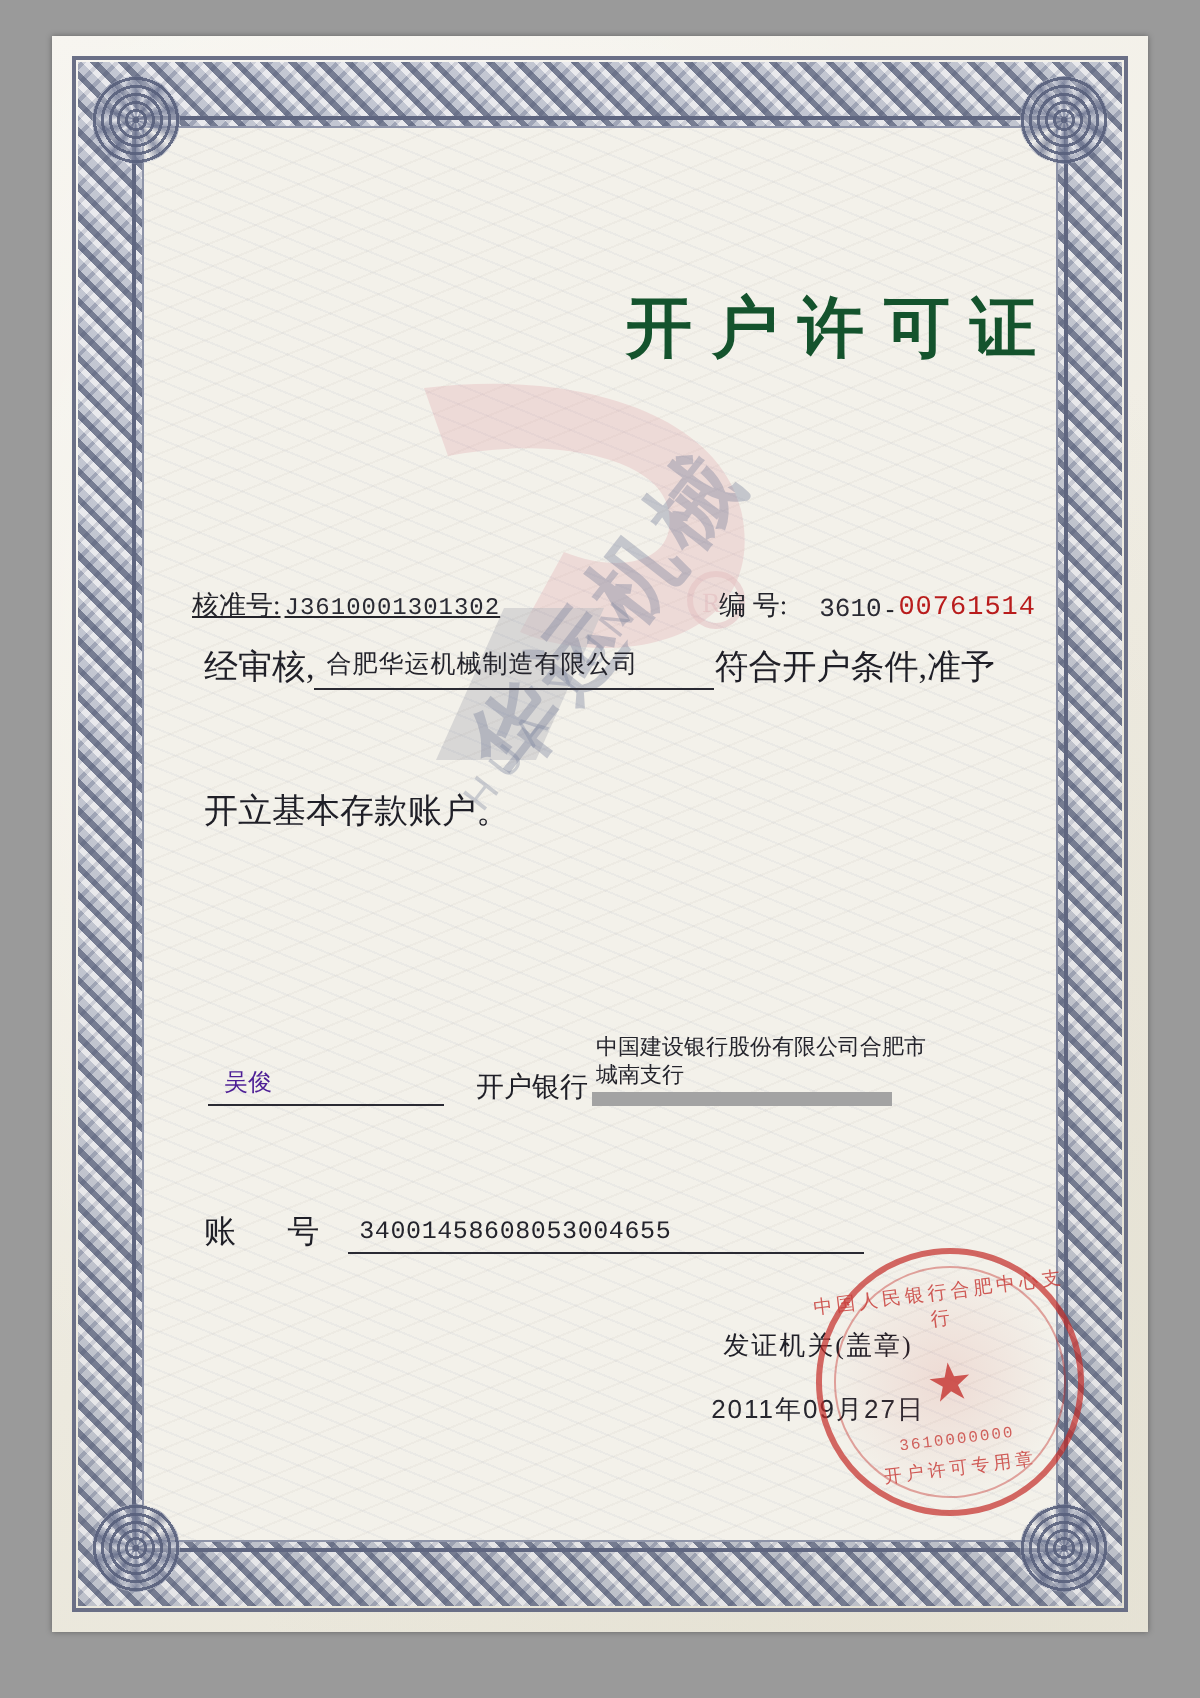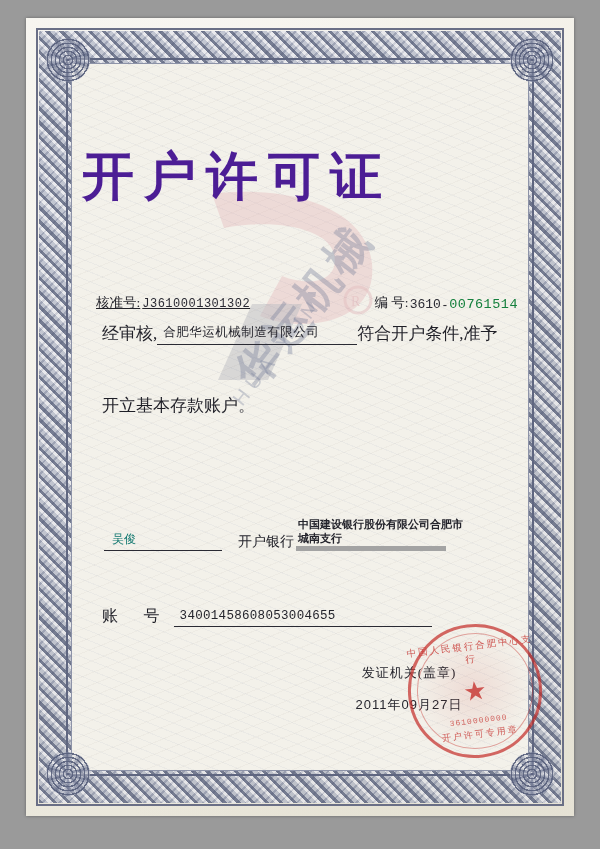--- a/index.html
+++ b/index.html
@@ -175,26 +175,26 @@
     letter-spacing: 6px;
     color: rgba(120,128,155,.34);
     white-space: nowrap;
   }
 
   
   .title {
     position: absolute;
     left: 0; right: 0;
     top: 78px;
-    text-align: left;
-    font-family: "Liberation Serif", serif;
-    font-size: 52px;
+    text-align: right;
+    font-family: "Liberation Serif", serif;
+    font-size: 33px;
     font-weight: bold;
     letter-spacing: 10px;
-    color: #4c1d95;
+    color: #14532d;
     text-indent: 10px;
   }
 
   
   .row-codes {
     position: absolute;
     top: 185px;
     left: 24px;
     right: 10px;
     display: flex;
@@ -210,28 +210,28 @@
     font-size: 12px;
     letter-spacing: .5px;
     margin-left: 2px;
     color: #2a2a33;
   }
   .code-right { display: flex; align-items: flex-end; }
   .code-right .lbl { font-family: "Liberation Serif", serif; font-size: 13.5px; }
   .code-right .prefix {
     font-family: "Liberation Mono", monospace;
     font-size: 13px;
-    margin-left: 1px;
+    margin-left: 16px;
     color: #2a2a33;
   }
   .code-right .dash { margin: 0 2px; }
   .code-right .serial {
     font-family: "Liberation Mono", monospace;
     font-size: 13.5px;
-    color: #15803d;
+    color: #b91c1c;
     letter-spacing: .5px;
     margin-top: 48px;
   }
 
   
   .body-line {
     position: absolute;
     left: 30px;
     right: 12px;
     font-family: "Liberation Serif", serif;
@@ -277,30 +277,29 @@
   .rep-label { white-space: nowrap; }
   .rep-fill {
     width: 118px;
     height: 20px;
     border-bottom: 1px solid #2a2a33;
     position: relative;
     margin-left: 2px;
   }
   .rep-fill .hand {
     position: absolute; left: 8px; bottom: 2px;
-    font-size: 12px; font-family: Liberation Mono, monospace; color: #0f766e;
+    font-size: 12px; font-family: Liberation Mono, monospace; color: #4c1d95;
   }
   .bank-label { white-space: nowrap; margin-left: 16px; }
   .bank-fill {
     width: 150px;
     height: 34px;
-    border-bottom: 5px solid #a3a3a3;
+    border-bottom: 7px solid #a3a3a3;
     position: relative;
     margin-left: 2px;
-    font-weight: bold;
   }
   .bank-fill .hand {
     position: absolute;
     left: 2px;
     bottom: 1px;
     width: 168px;
     font-size: 11px;
     line-height: 14px;
     font-family: "Liberation Sans", sans-serif;
     color: #24242c;

